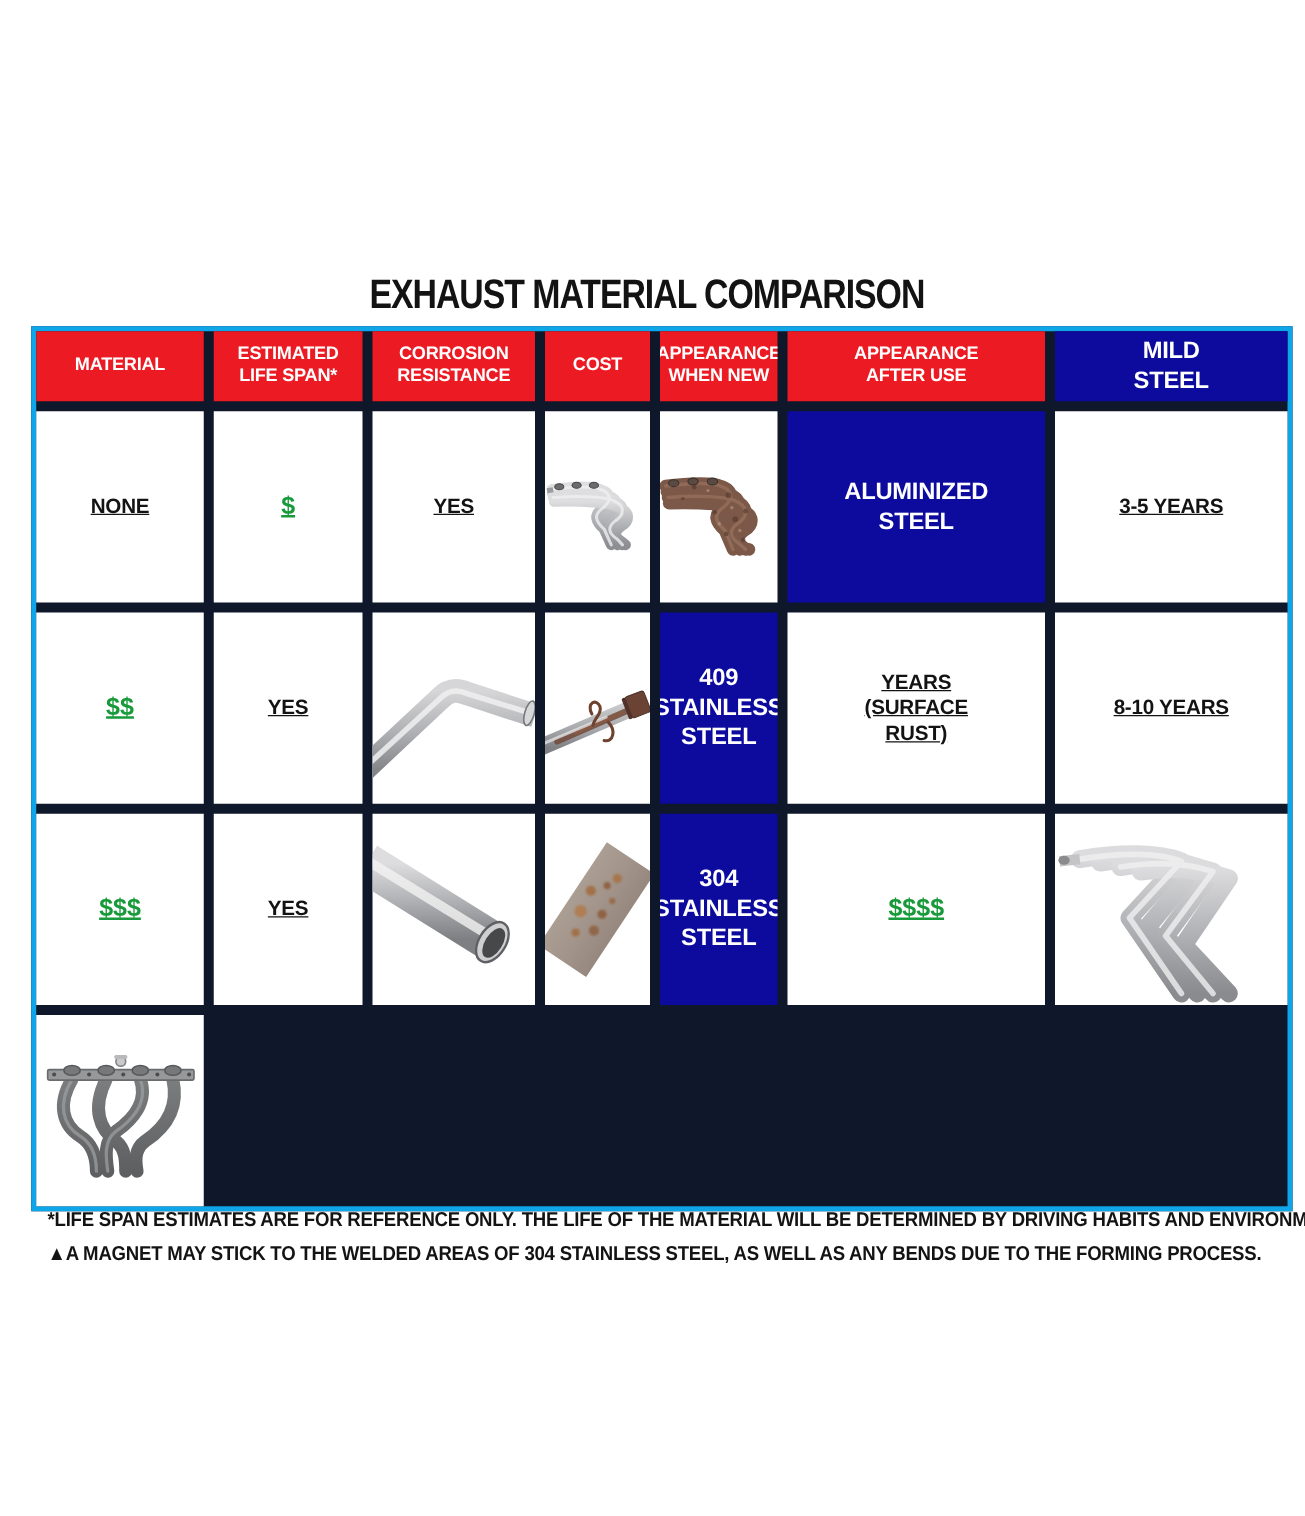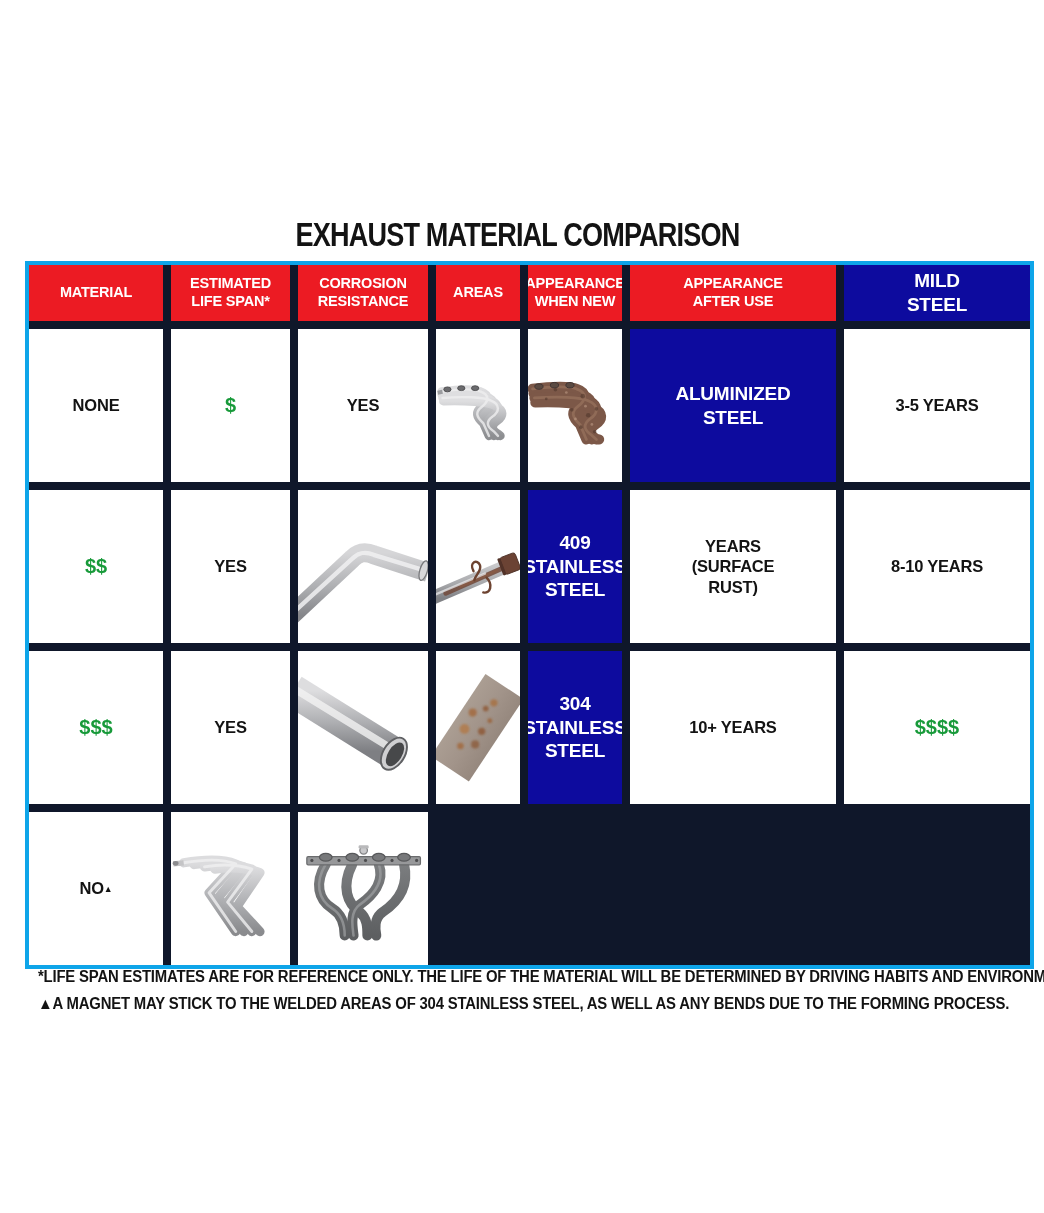--- a/index.html
+++ b/index.html
@@ -28,21 +28,21 @@
   .th{
     background:#ec1b23;color:#ffffff;font-weight:700;font-size:14.5px;
     line-height:1.22;letter-spacing:-0.2px;white-space:pre-line;
   }
   .mat{
     background:#0d0b9e;color:#ffffff;font-weight:700;font-size:19px;
     line-height:1.25;letter-spacing:-0.2px;white-space:pre-line;
   }
   .bd{
     background:#ffffff;color:#131313;font-weight:700;font-size:16.5px;
-    line-height:1.22;letter-spacing:-0.2px;white-space:pre-line;
+    line-height:1.22;letter-spacing:-0.2px;white-space:pre-line;text-decoration:underline;
   }
   .cost{color:#189a3a;font-size:20px;letter-spacing:0;}
   .bd sup{font-size:9px;vertical-align:9px;line-height:0;}
   .photo{background:#ffffff;padding:0;}
   .photo svg{width:100%;height:100%;display:block;}
   .notes{position:absolute;left:38px;top:966px;width:1000px;}
   .notes p{
     margin:0 0 5px 0;font-size:16px;font-weight:700;color:#131313;
     letter-spacing:-0.2px;line-height:22px;
     transform:scaleX(.93);transform-origin:0 50%;white-space:nowrap;
@@ -53,21 +53,21 @@
 
 <h1 class="title">EXHAUST MATERIAL COMPARISON</h1>
 
 <div class="tbl">
 
   <div class="cell th">MATERIAL</div>
   <div class="cell th">ESTIMATED
 LIFE SPAN*</div>
   <div class="cell th">CORROSION
 RESISTANCE</div>
-  <div class="cell th">AREAS</div>
+  <div class="cell th">COST</div>
   <div class="cell th">APPEARANCE
 WHEN NEW</div>
   <div class="cell th">APPEARANCE
 AFTER USE</div>
 
   <div class="cell mat">MILD
 STEEL</div>
   <div class="cell bd">NONE</div>
   <div class="cell bd cost">$</div>
   <div class="cell bd"><span>YES</span><sup></sup></div>
@@ -225,23 +225,21 @@
           <circle cx="132" cy="58" r="6" fill="#9a5a2c"></circle>
         <circle cx="96" cy="116" r="10" fill="#8a5430"></circle>
           <circle cx="142" cy="14" r="9" fill="#a86a34"></circle>
       </g>
     </svg>
   </div>
 
   <div class="cell mat">304
 STAINLESS
 STEEL</div>
-  <div class="cell bd">10+ YEARS</div>
   <div class="cell bd cost">$$$$</div>
-  <div class="cell bd"><span>NO</span><sup>▲</sup></div>
   <div class="cell photo">
     <svg viewBox="0 0 206 149">
       <defs>
           <linearGradient id="g7" x1="0" y1="0" x2="0" y2="1">
         <stop offset="0" stop-color="#dcdcde"></stop>
             <stop offset=".5" stop-color="#b2b3b6"></stop>
             <stop offset="1" stop-color="#8a8b8e"></stop>
       </linearGradient>
         </defs>
       <g fill="none" stroke="url(#g7)" stroke-width="16" stroke-linejoin="round" stroke-linecap="round">

